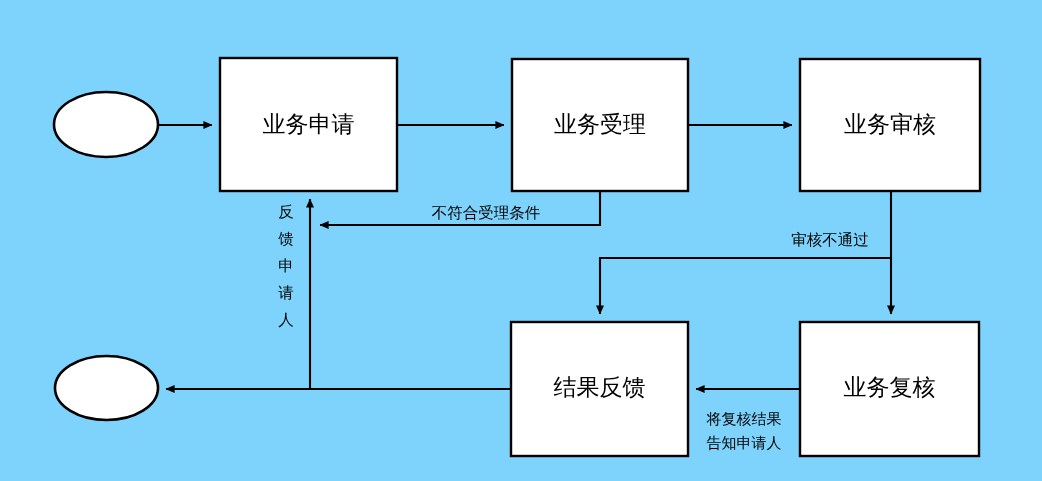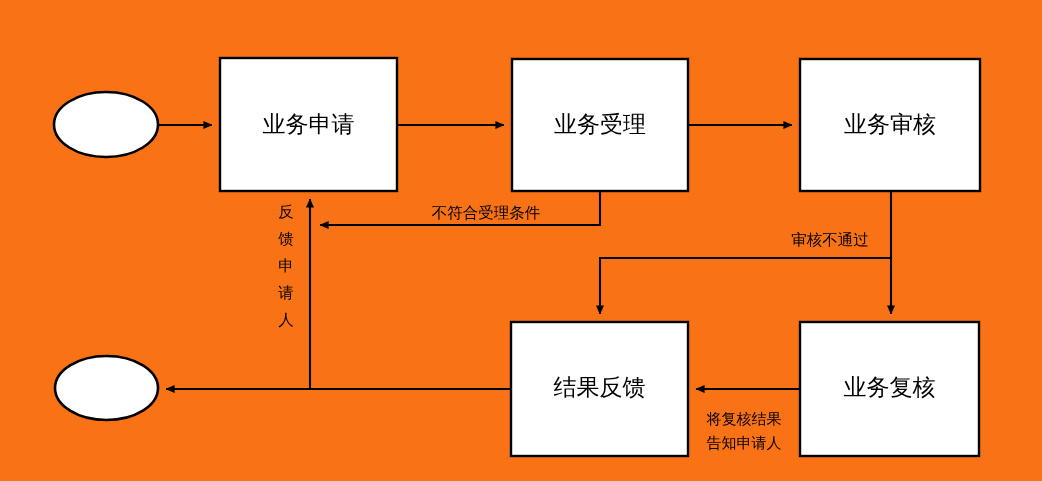--- a/index.html
+++ b/index.html
@@ -7,21 +7,21 @@
     padding: 0;
     background: #ffffff;
   }
   body {
     font-family: "Liberation Sans", "DejaVu Sans", sans-serif;
   }
   #flow-root {
     position: relative;
     width: 1042px;
     height: 481px;
-    background: #f97316;
+    background: #7dd3fc;
     overflow: hidden;
   }
   svg.flow-canvas {
     position: absolute;
     top: 0;
     left: 0;
     width: 1042px;
     height: 481px;
     display: block;
   }

